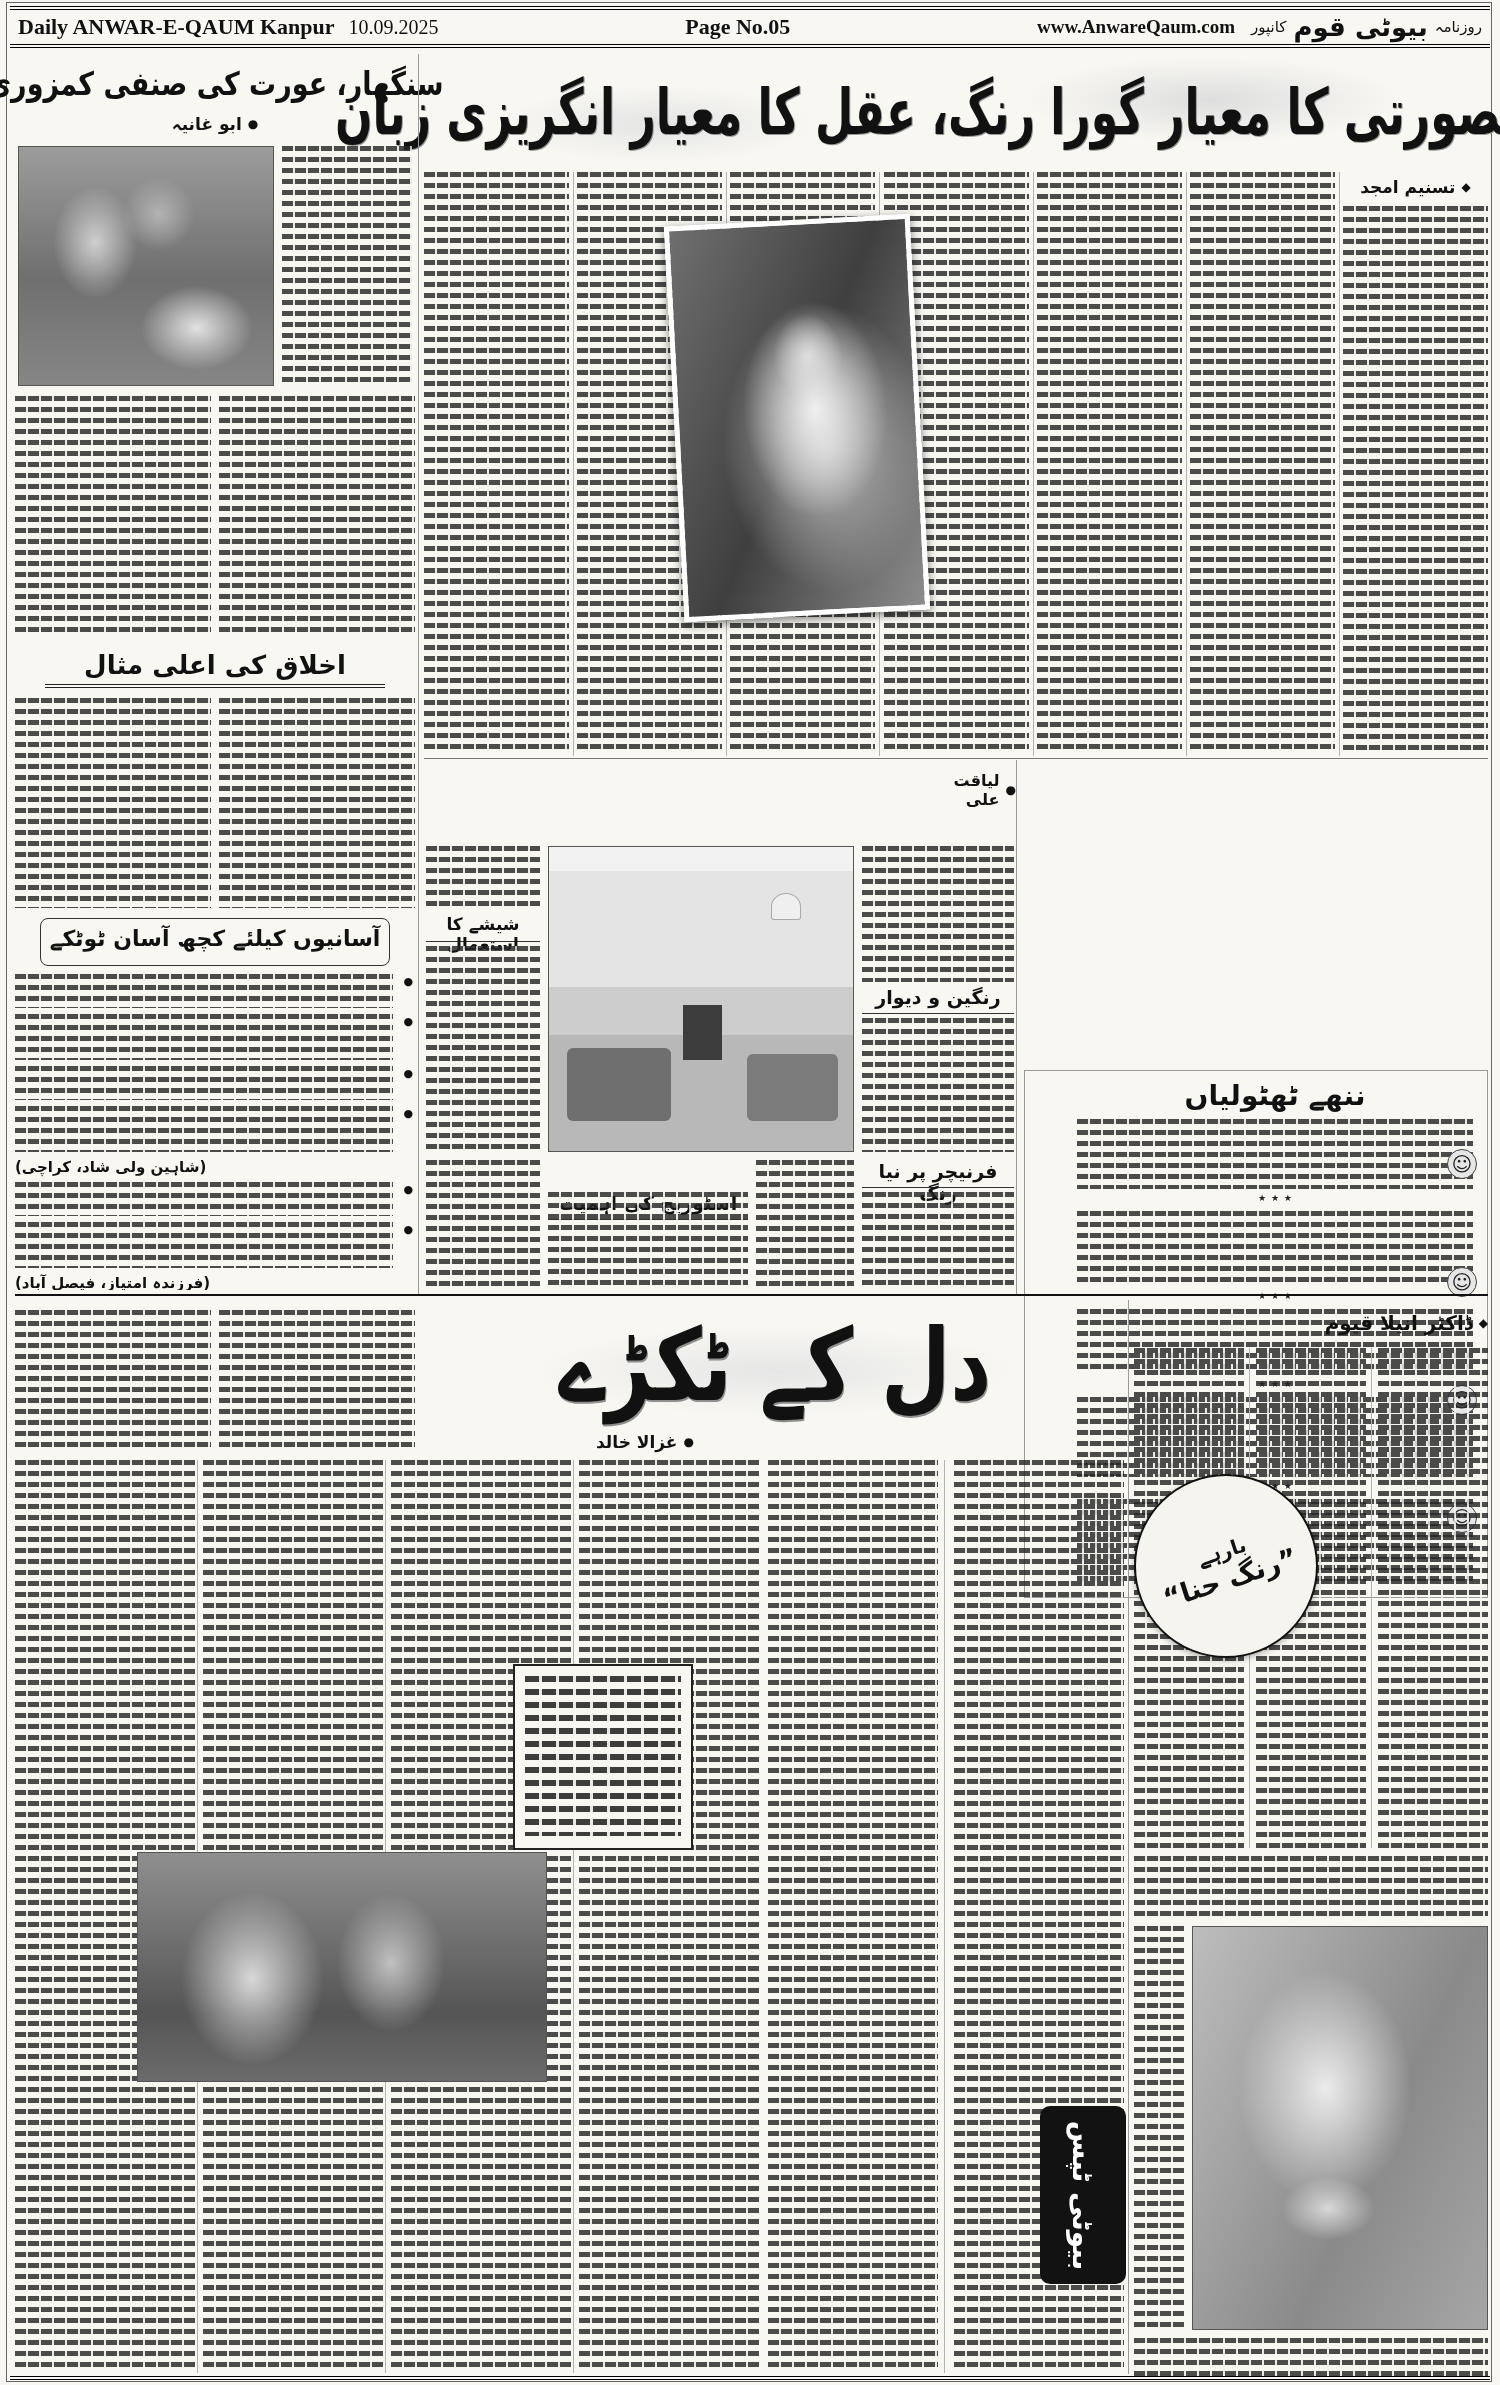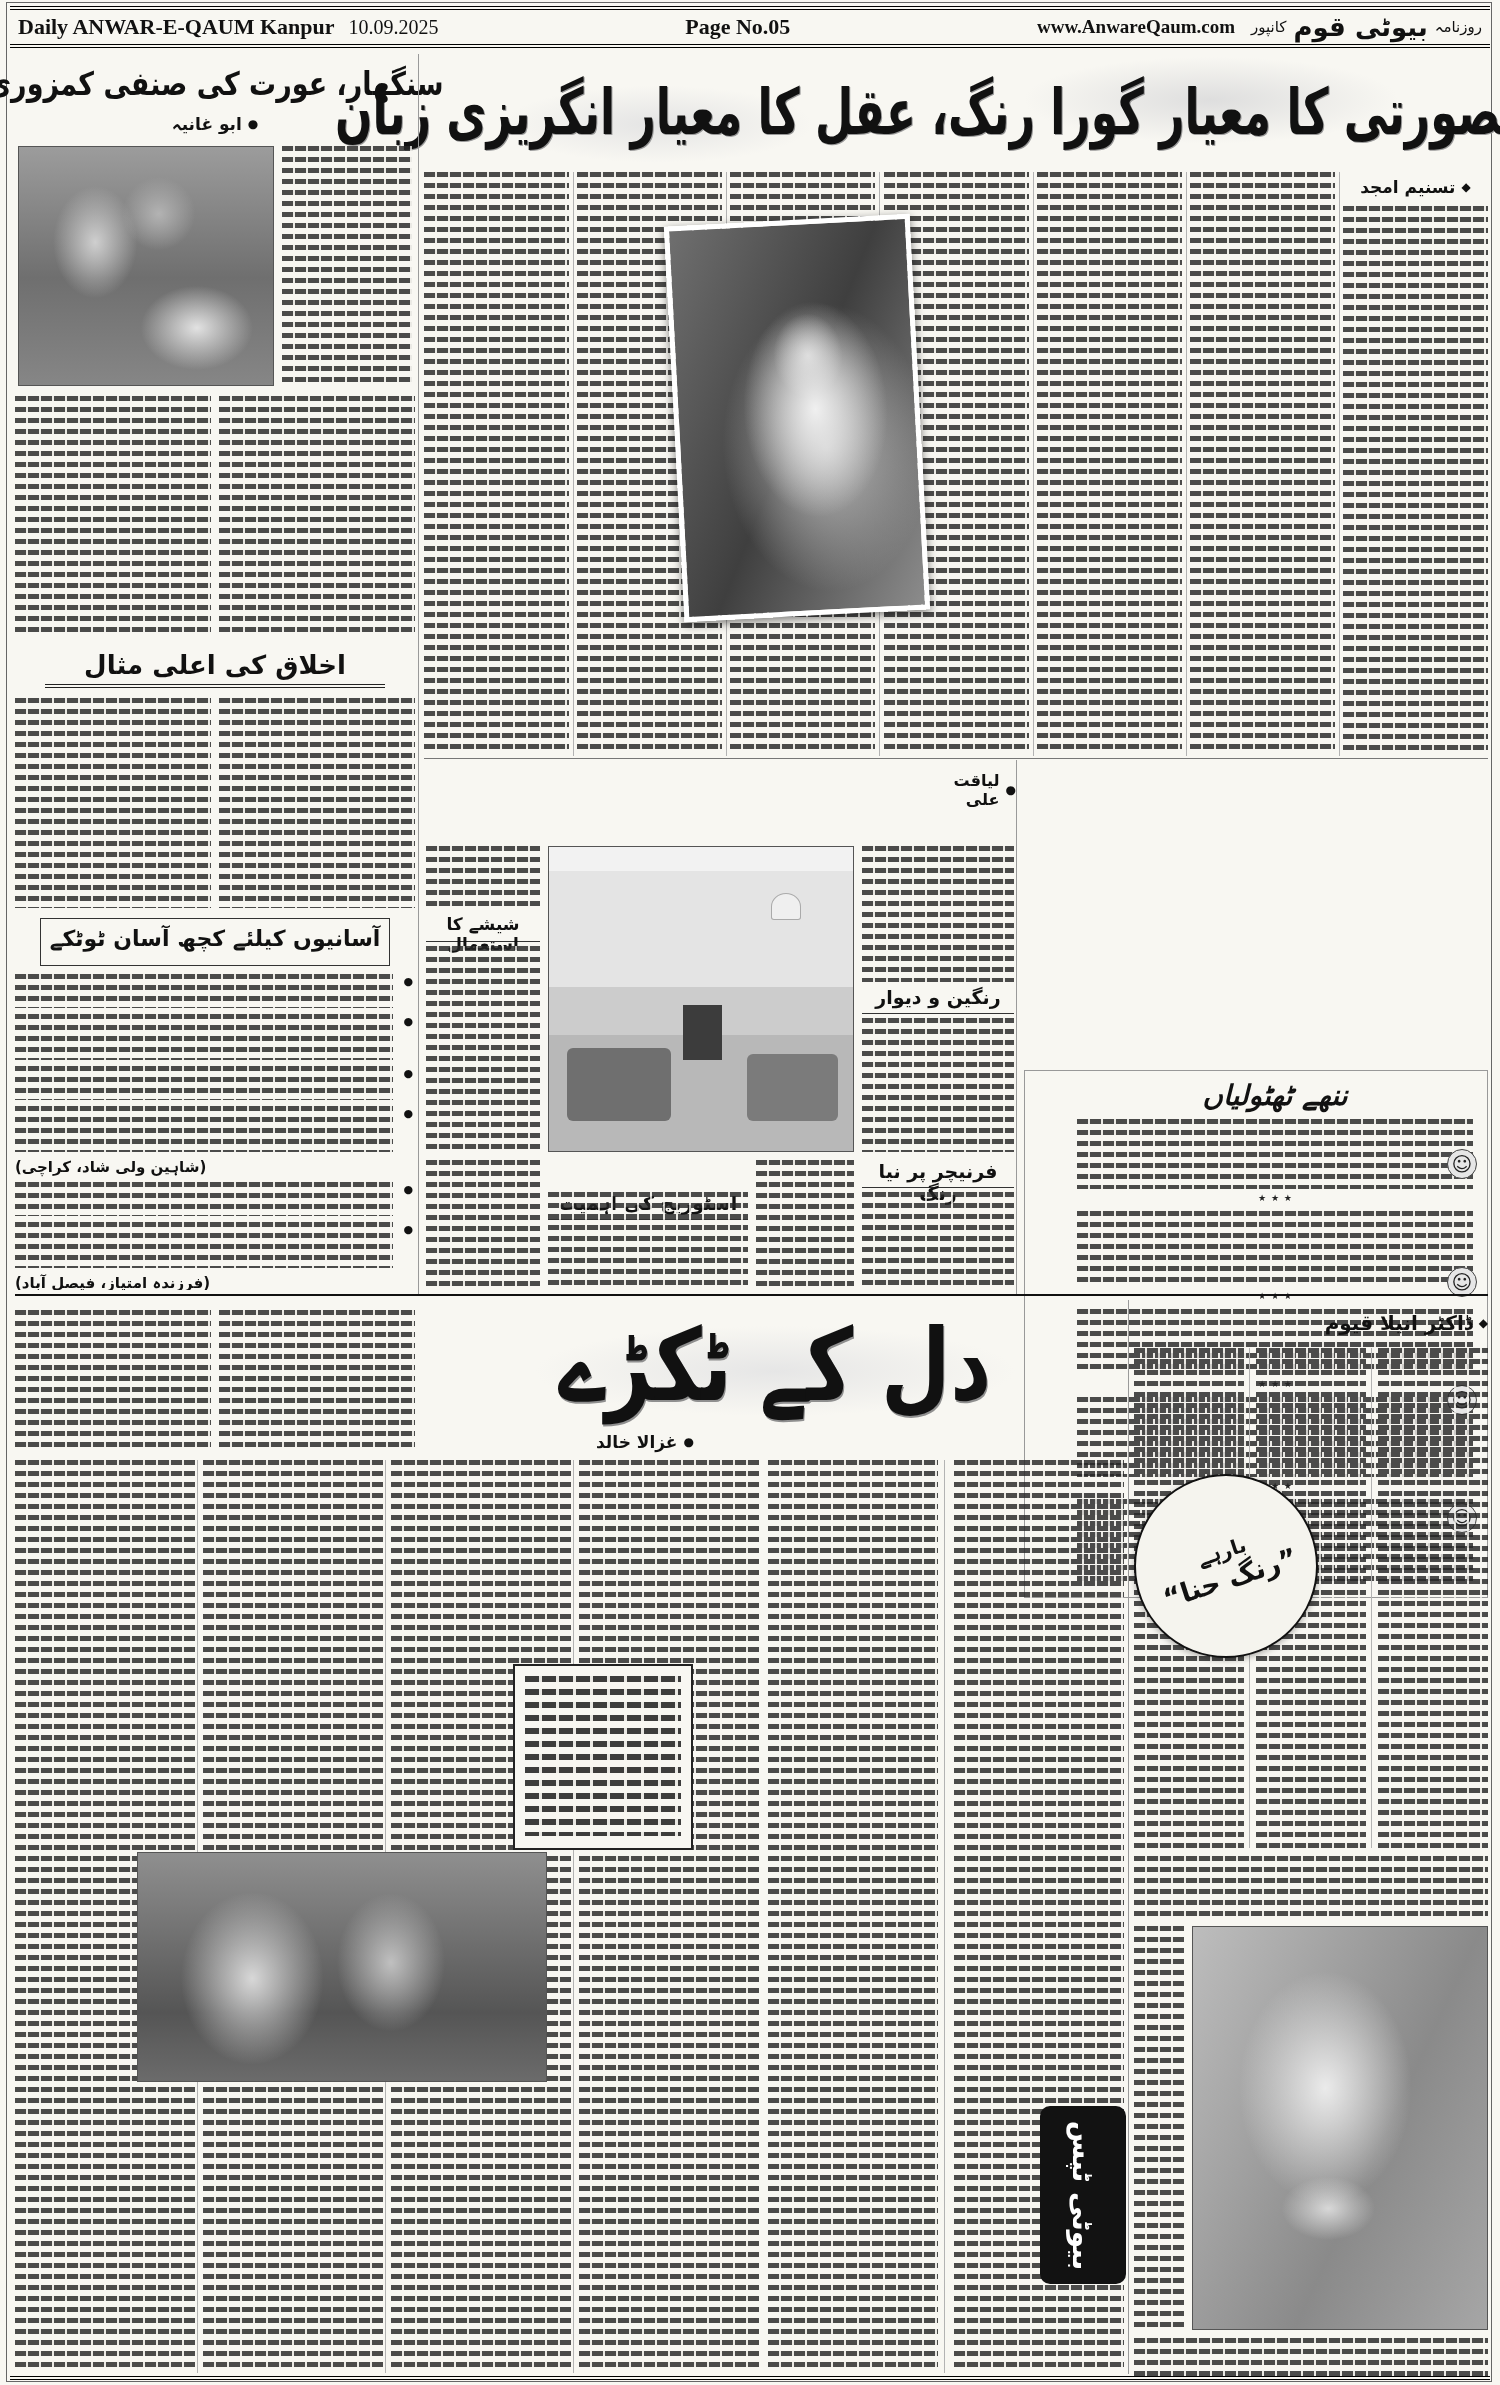--- a/index.html
+++ b/index.html
@@ -62,21 +62,21 @@
     font-size: 80px;
     text-shadow: 1px 2px 0 #8f8f8f;
     background: radial-gradient(320px 60px at 50% 55%, #e6e6e6, rgba(230,230,230,0) 75%);
   }
   .dil-hl .stretch { transform: scaleY(1.25); }
 
   .byline { direction: rtl; display: flex; align-items: center; justify-content: center; gap: 6px; font-weight: bold; }
   .byline .mark { font-size: 12px; }
 
   .subhead { direction: rtl; font-weight: bold; text-align: center; font-size: 19px; border-bottom: 1px solid #333; }
-  .boxhead { direction: rtl; font-weight: bold; text-align: center; border: 1px solid #333; border-radius: 0; padding-top: 7px; }
+  .boxhead { direction: rtl; font-weight: bold; text-align: center; border: 1px solid #333; border-radius: 8px; padding-top: 7px; }
   .dblhead { direction: rtl; font-weight: bold; text-align: center; border-bottom: 4px double #222; padding-top: 4px; }
 
   .photo { border: 1px solid #555; }
   .photo-market {
     background:
       radial-gradient(80px 60px at 70% 76%, #e2e2e2, rgba(0,0,0,0) 70%),
       radial-gradient(60px 80px at 30% 40%, #cfcfcf, rgba(0,0,0,0) 70%),
       radial-gradient(52px 52px at 55% 28%, #b3b3b3, rgba(0,0,0,0) 70%),
       linear-gradient(180deg, #9c9c9c, #6f6f6f 55%, #868686);
   }
@@ -102,21 +102,21 @@
   }
   .photo-face {
     background:
       radial-gradient(115px 155px at 45% 40%, #ebebeb, rgba(0,0,0,0) 75%),
       radial-gradient(62px 42px at 46% 70%, #d8d8d8, rgba(0,0,0,0) 75%),
       linear-gradient(115deg, #bdbdbd, #8a8a8a 60%, #a6a6a6);
   }
 
   
   .jokes { border: 1px solid #999; background: #f8f7f2; padding: 8px 14px 8px 52px; position: relative; }
-  .j-title { direction: rtl; font-weight: bold; font-size: 28px; text-align: center; height: 40px; font-style: italic; }
+  .j-title { direction: rtl; font-weight: bold; font-size: 28px; text-align: center; height: 40px; }
   .j-sep { text-align: center; font-size: 15px; height: 22px; color: #222; }
   .j-item { margin-bottom: 0; }
   .face {
     position: absolute; width: 30px; height: 30px; border-radius: 50%;
     border: 1.5px solid #444; background: #e6e6e6; color: #222;
     display: flex; align-items: center; justify-content: center; font-size: 20px;
   }
 
   
   .totka { position: relative; padding-right: 22px; margin-bottom: 6px; direction: rtl; }

